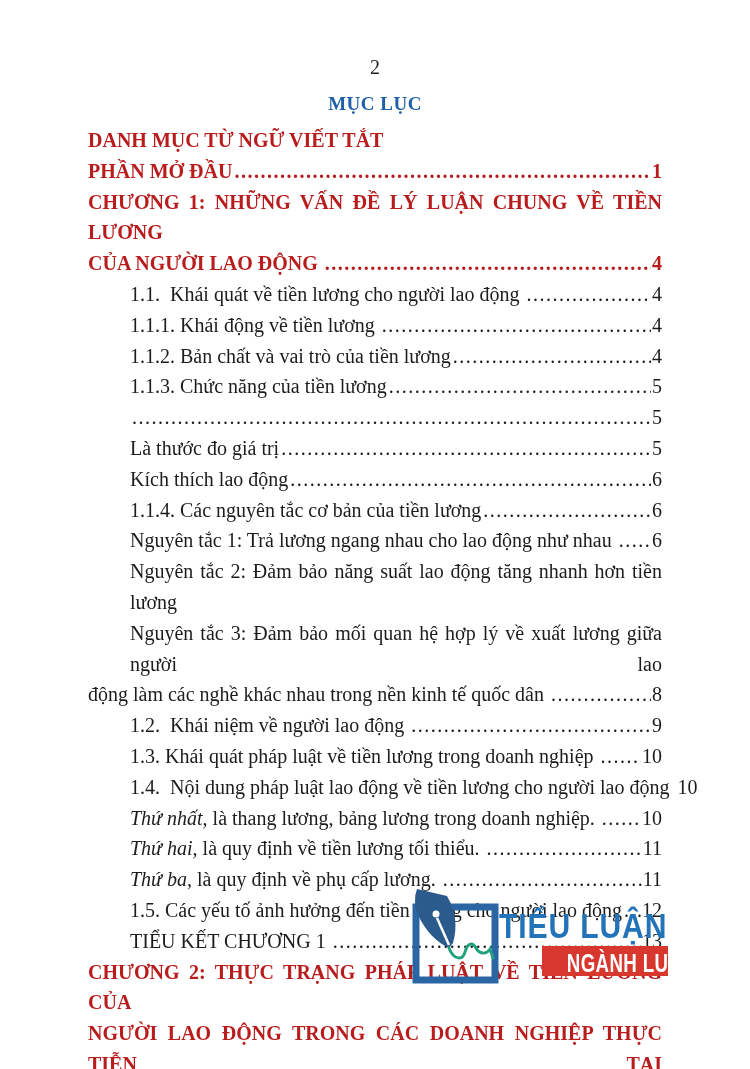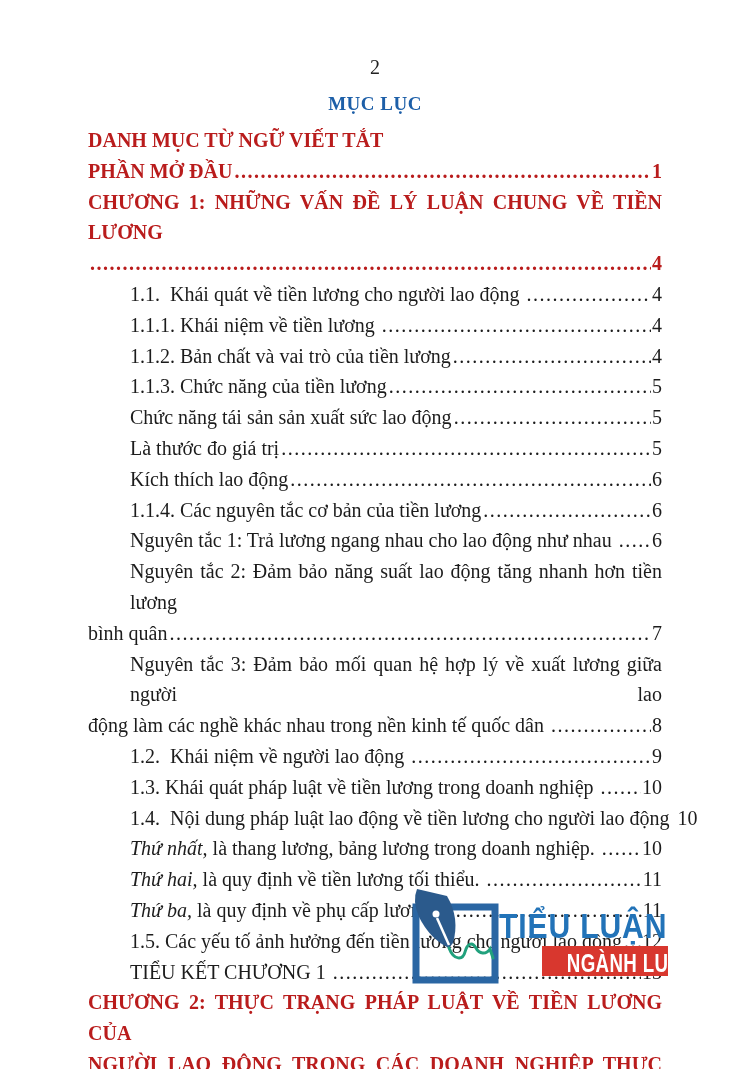--- a/index.html
+++ b/index.html
@@ -67,45 +67,45 @@
         <div class="row bold">
           <span class="t">DANH MỤC TỪ NGỮ VIẾT TẮT</span>
         </div>
         <div class="row bold">
           <span class="t">PHẦN MỞ ĐẦU</span>
           <span class="dots"></span>
           <span class="pg">1</span>
         </div>
         <div class="row bold just"><span>CHƯƠNG 1: NHỮNG VẤN ĐỀ LÝ LUẬN CHUNG VỀ TIỀN LƯƠNG</span></div>
         <div class="row bold">
+          <span class="t">CỦA NGƯỜI LAO ĐỘNG </span>
           <span class="dots"></span>
           <span class="pg">4</span>
         </div>
         <div class="row ind">
           <span class="t">1.1.  Khái quát về tiền lương cho người lao động </span>
           <span class="dots"></span>
           <span class="pg">4</span>
         </div>
         <div class="row ind">
-          <span class="t">1.1.1. Khái niệm về tiền lương </span>
+          <span class="t">1.1.1. Khái động về tiền lương </span>
           <span class="dots"></span>
           <span class="pg">4</span>
         </div>
         <div class="row ind">
           <span class="t">1.1.2. Bản chất và vai trò của tiền lương</span>
           <span class="dots"></span>
           <span class="pg">4</span>
         </div>
         <div class="row ind">
           <span class="t">1.1.3. Chức năng của tiền lương</span>
           <span class="dots"></span>
           <span class="pg">5</span>
         </div>
         <div class="row ind">
-          <span class="t">Chức năng tái sản sản xuất sức lao động</span>
           <span class="dots"></span>
           <span class="pg">5</span>
         </div>
         <div class="row ind">
           <span class="t">Là thước đo giá trị</span>
           <span class="dots"></span>
           <span class="pg">5</span>
         </div>
         <div class="row ind">
           <span class="t">Kích thích lao động</span>
@@ -116,25 +116,20 @@
           <span class="t">1.1.4. Các nguyên tắc cơ bản của tiền lương</span>
           <span class="dots"></span>
           <span class="pg">6</span>
         </div>
         <div class="row ind">
           <span class="t">Nguyên tắc 1: Trả lương ngang nhau cho lao động như nhau </span>
           <span class="dots"></span>
           <span class="pg">6</span>
         </div>
         <div class="row ind just"><span>Nguyên tắc 2: Đảm bảo năng suất lao động tăng nhanh hơn tiền lương</span></div>
-        <div class="row">
-          <span class="t">bình quân</span>
-          <span class="dots"></span>
-          <span class="pg">7</span>
-        </div>
         <div class="row ind just"><span>Nguyên tắc 3: Đảm bảo mối quan hệ hợp lý về xuất lương giữa người lao</span></div>
         <div class="row">
           <span class="t">động làm các nghề khác nhau trong nền kinh tế quốc dân </span>
           <span class="dots"></span>
           <span class="pg">8</span>
         </div>
         <div class="row ind">
           <span class="t">1.2.  Khái niệm về người lao động </span>
           <span class="dots"></span>
           <span class="pg">9</span>

